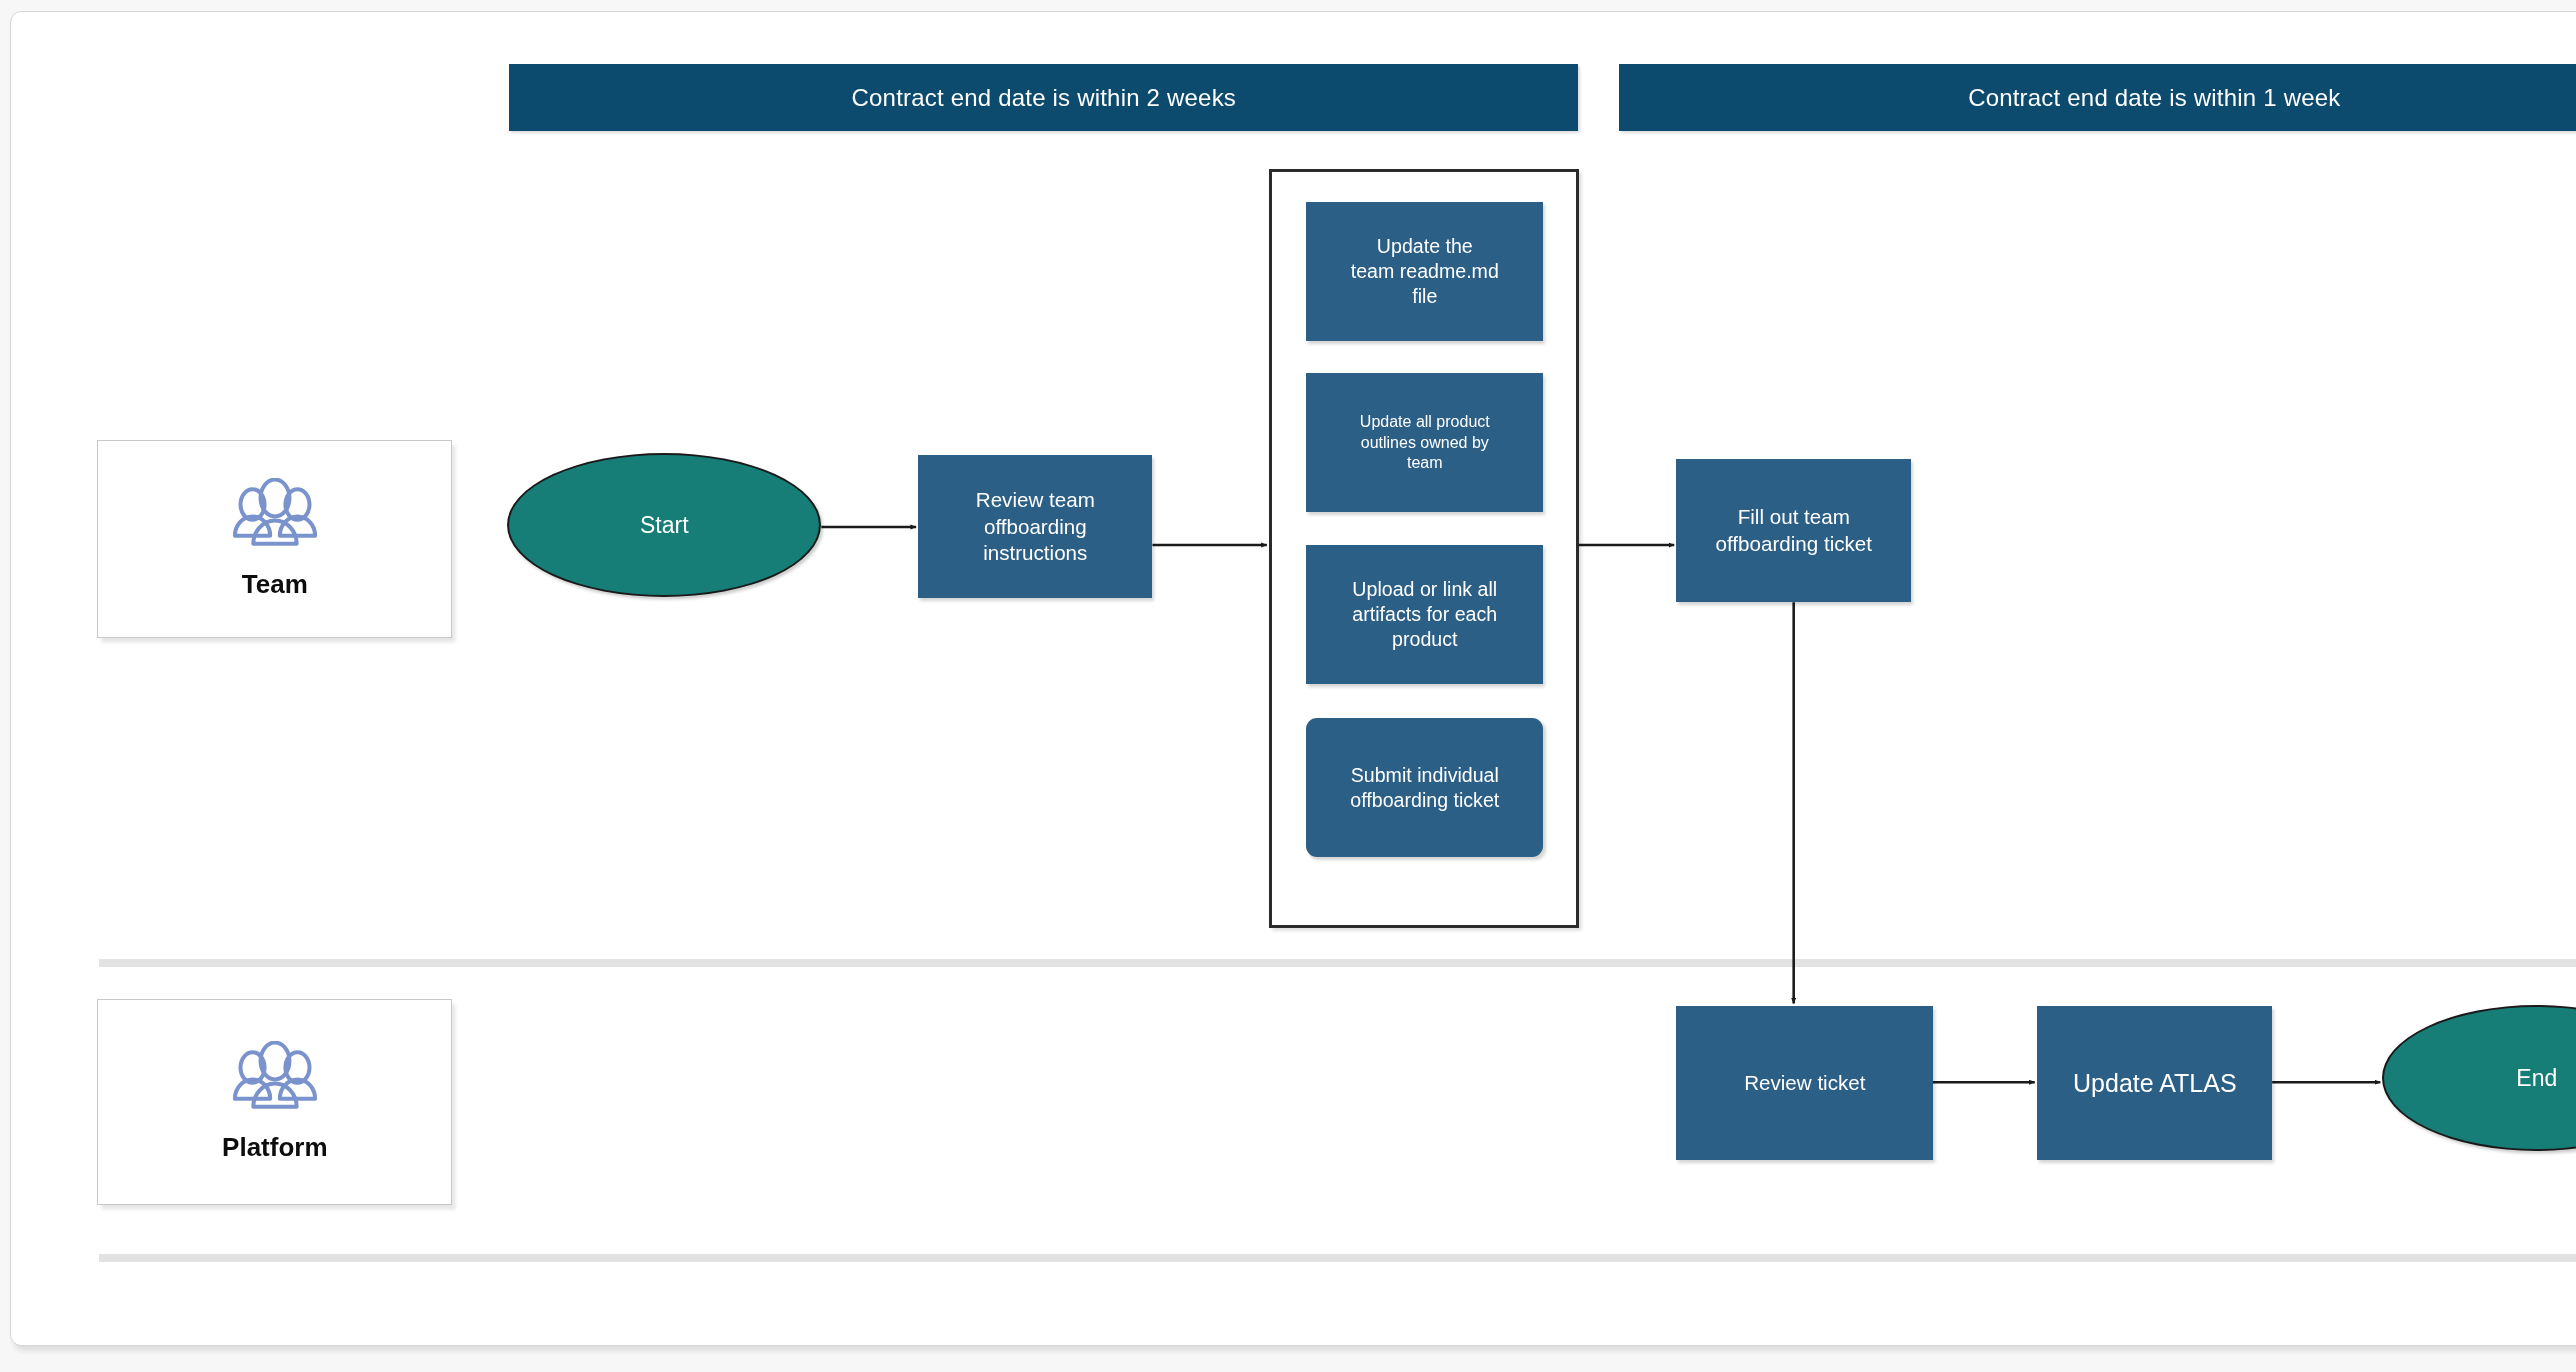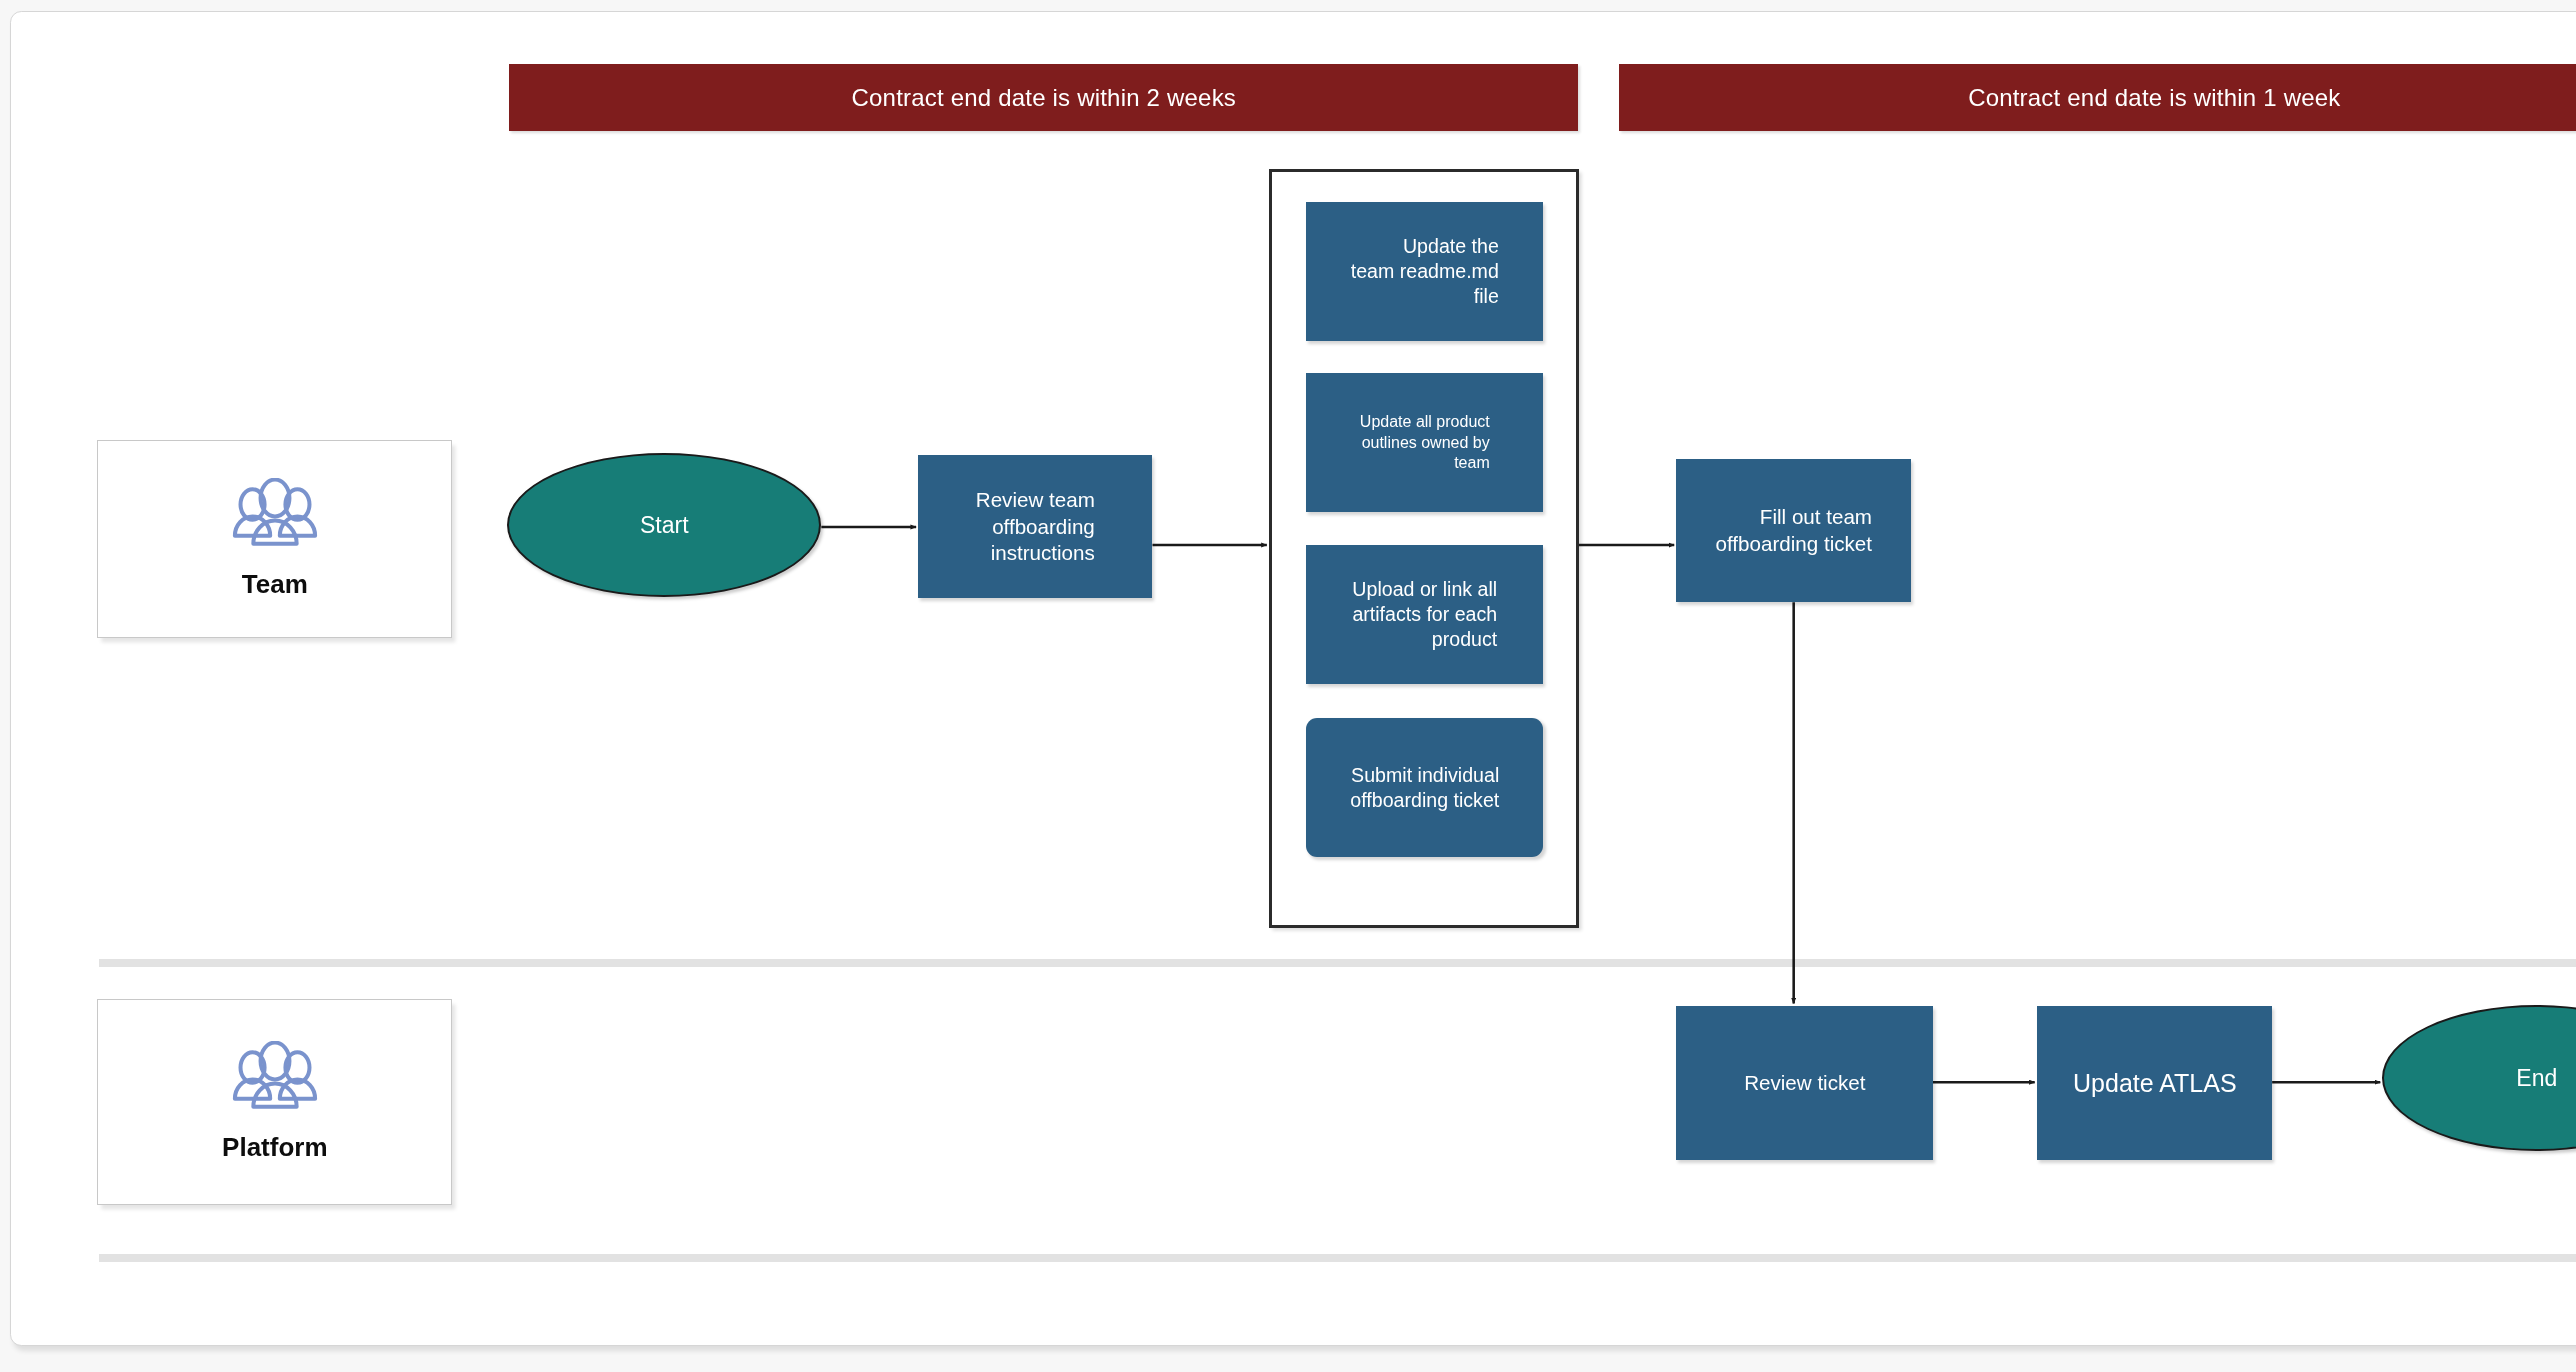--- a/index.html
+++ b/index.html
@@ -26,21 +26,21 @@
     background: #ffffff;
     border: 1px solid #d6d6d6;
     border-radius: 11.3px;
     box-sizing: border-box;
     box-shadow: 3.1px 4.1px 5.2px rgba(0,0,0,0.10);
   }
 
   
   .phase-header {
     position: absolute;
-    background: #7f1d1d;
+    background: #0c4a6e;
     color: #ffffff;
     display: flex;
     align-items: center;
     justify-content: center;
     font-size: 24px;
     letter-spacing: 0.2px;
     box-sizing: border-box;
     box-shadow: 1.5px 2.1px 2.6px rgba(0,0,0,0.14);
   }
   #phase-0 { left: 498px;  top: 52px; width: 1069px; height: 67px; }
@@ -91,21 +91,21 @@
     box-shadow: 2.6px 3.1px 3.6px rgba(0,0,0,0.15);
   }
 
   
   .node {
     position: absolute;
     box-sizing: border-box;
     display: flex;
     align-items: center;
     justify-content: center;
-    text-align: right;
+    text-align: center;
     color: #ffffff;
     line-height: 1.28;
     padding: 3.1px 6.2px;
     white-space: pre-line;
   }
   .node.process {
     background: #2C5F85;
     box-shadow: 2.1px 2.6px 3.1px rgba(0,0,0,0.17);
   }
   .node.terminator {

